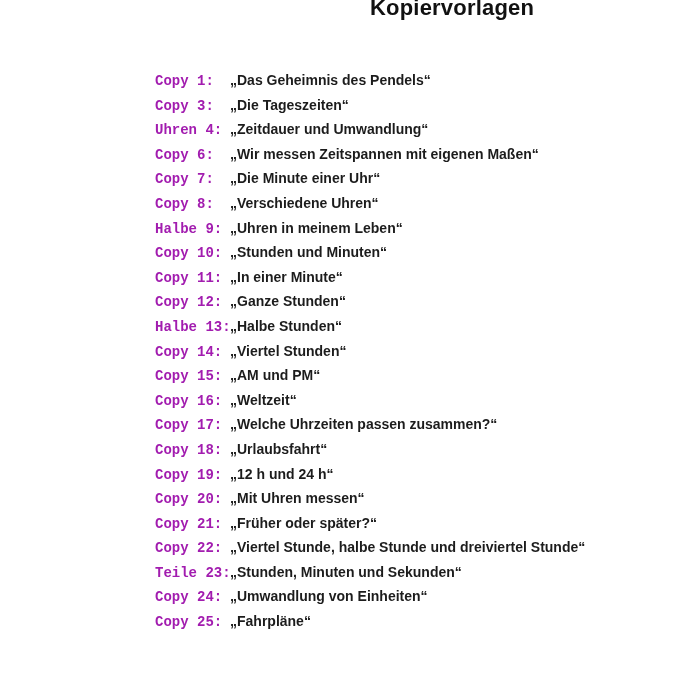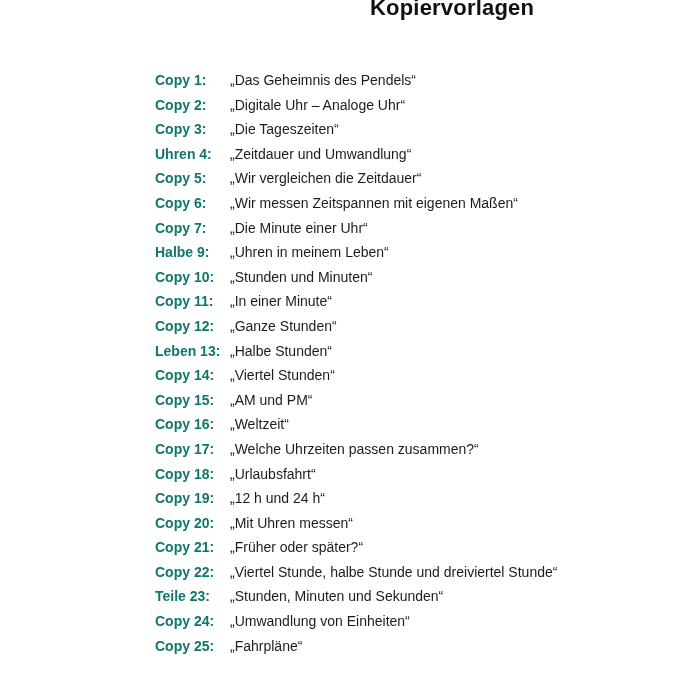--- a/index.html
+++ b/index.html
@@ -39,79 +39,76 @@
     height: 24.6px;
     line-height: 24.6px;
     font-size: 14px;
     white-space: nowrap;
   }
   .row .label {
     display: inline-block;
     width: 75px;
     flex: 0 0 75px;
     font-weight: bold;
-    color: #0f766e;
+    color: #a21caf;
+    font-family: Liberation Mono, monospace;
   }
   .row .text {
-    font-weight: normal;
+    font-weight: bold;
     color: #1c1c1c;
   }
 </style>
 </head>
 <body>
 
 <div class="page">
   <h1 class="title">Kopiervorlagen</h1>
   <div class="list" id="copy-list">
       <div class="row">
         <span class="label">Copy 1:</span>
         <span class="text">„Das Geheimnis des Pendels“</span>
       </div>
       <div class="row">
-        <span class="label">Copy 2:</span>
-        <span class="text">„Digitale Uhr – Analoge Uhr“</span>
-      </div>
-      <div class="row">
         <span class="label">Copy 3:</span>
         <span class="text">„Die Tageszeiten“</span>
       </div>
       <div class="row">
         <span class="label">Uhren 4:</span>
         <span class="text">„Zeitdauer und Umwandlung“</span>
       </div>
       <div class="row">
-        <span class="label">Copy 5:</span>
-        <span class="text">„Wir vergleichen die Zeitdauer“</span>
-      </div>
-      <div class="row">
         <span class="label">Copy 6:</span>
         <span class="text">„Wir messen Zeitspannen mit eigenen Maßen“</span>
       </div>
       <div class="row">
         <span class="label">Copy 7:</span>
         <span class="text">„Die Minute einer Uhr“</span>
+      </div>
+      <div class="row">
+        <span class="label">Copy 8:</span>
+        <span class="text">„Verschiedene Uhren“</span>
       </div>
       <div class="row">
         <span class="label">Halbe 9:</span>
         <span class="text">„Uhren in meinem Leben“</span>
       </div>
       <div class="row">
         <span class="label">Copy 10:</span>
         <span class="text">„Stunden und Minuten“</span>
       </div>
       <div class="row">
         <span class="label">Copy 11:</span>
         <span class="text">„In einer Minute“</span>
       </div>
       <div class="row">
         <span class="label">Copy 12:</span>
         <span class="text">„Ganze Stunden“</span>
       </div>
       <div class="row">
-        <span class="label">Leben 13:</span>
+        <span class="label">Halbe 13:</span>
         <span class="text">„Halbe Stunden“</span>
       </div>
       <div class="row">
         <span class="label">Copy 14:</span>
         <span class="text">„Viertel Stunden“</span>
       </div>
       <div class="row">
         <span class="label">Copy 15:</span>
         <span class="text">„AM und PM“</span>
       </div>

